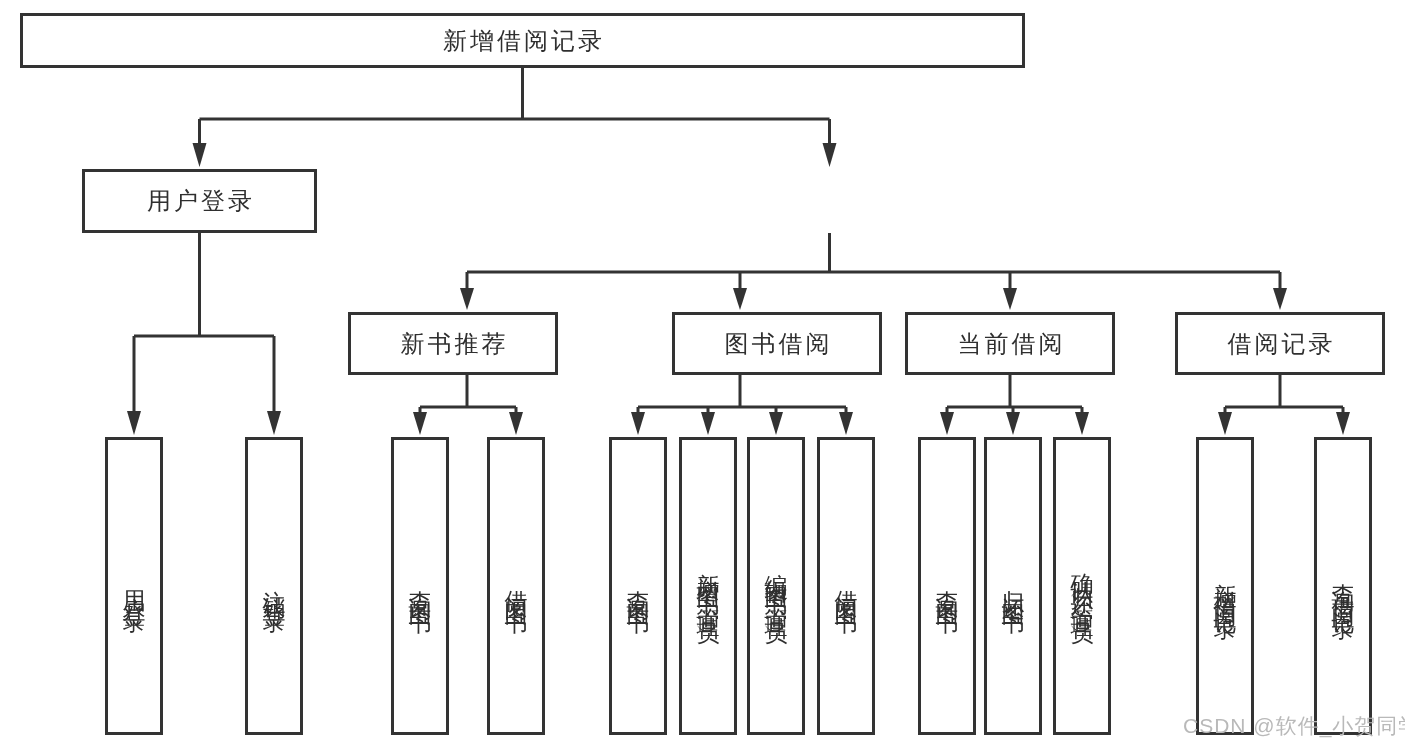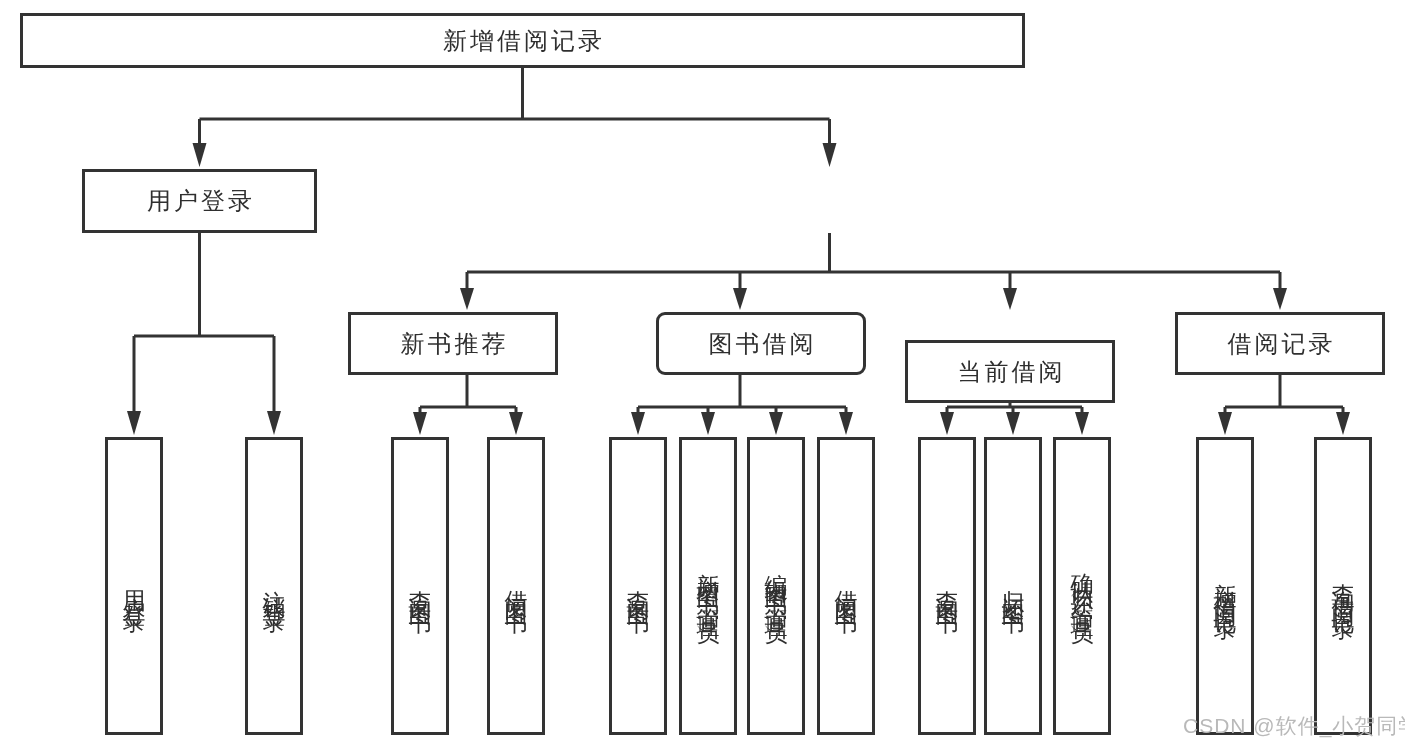--- a/index.html
+++ b/index.html
@@ -148,24 +148,24 @@
     <span>新增借阅记录</span>
   </div>
 
   <div class="node h lv2" style="left:82px;">
     <span>用户登录</span>
   </div>
 
   <div class="node h lv3" style="left:348px;">
     <span>新书推荐</span>
   </div>
-  <div class="node h lv3" style="left:656px;border-radius:9px;">
+  <div class="node h lv3" style="left:672px;">
     <span>图书借阅</span>
   </div>
-  <div class="node h lv3" style="left:905px;margin-top:28px;">
+  <div class="node h lv3" style="left:905px;">
     <span>当前借阅</span>
   </div>
   <div class="node h lv3" style="left:1175px;align-items:center;">
     <span>借阅记录</span>
   </div>
 
   <div class="node v" style="left:105px;">
     <span class="vtext">用户登录</span>
   </div>
   <div class="node v" style="left:245px;">

